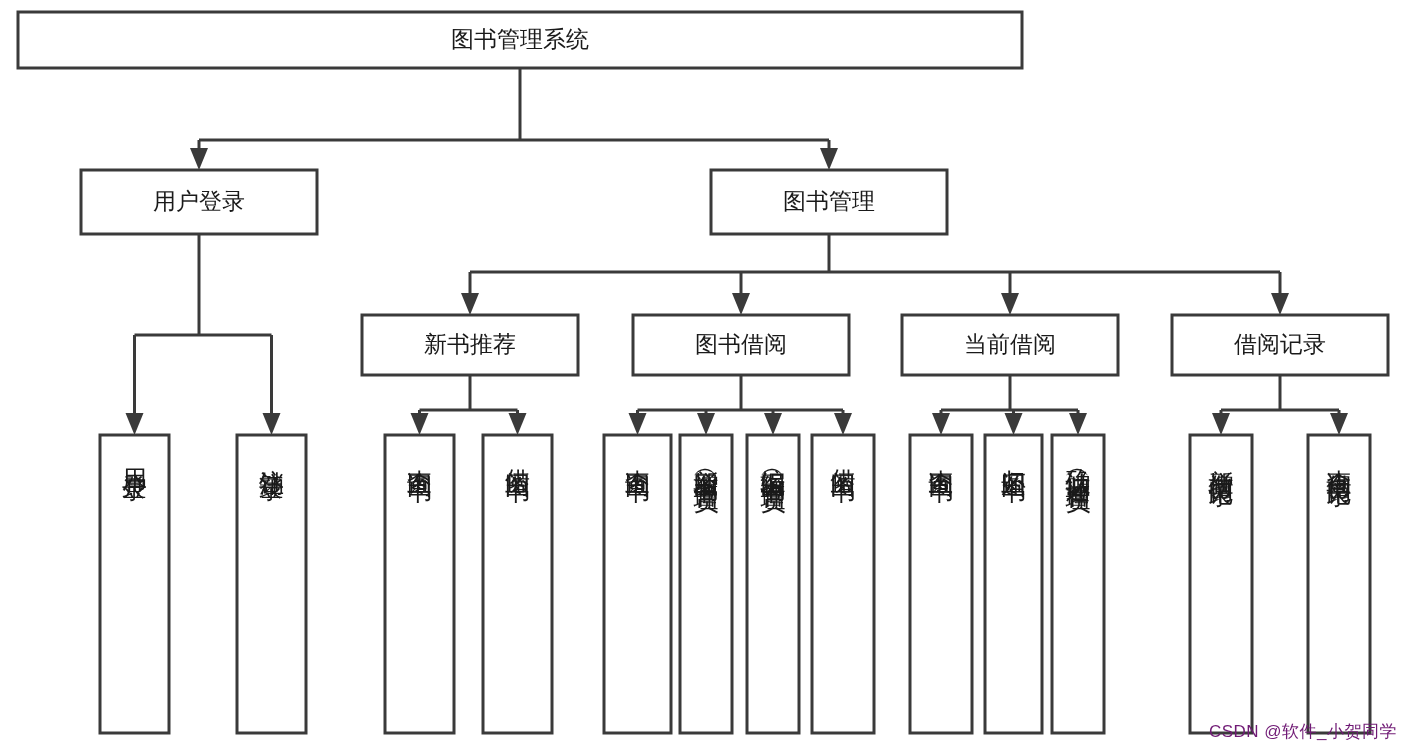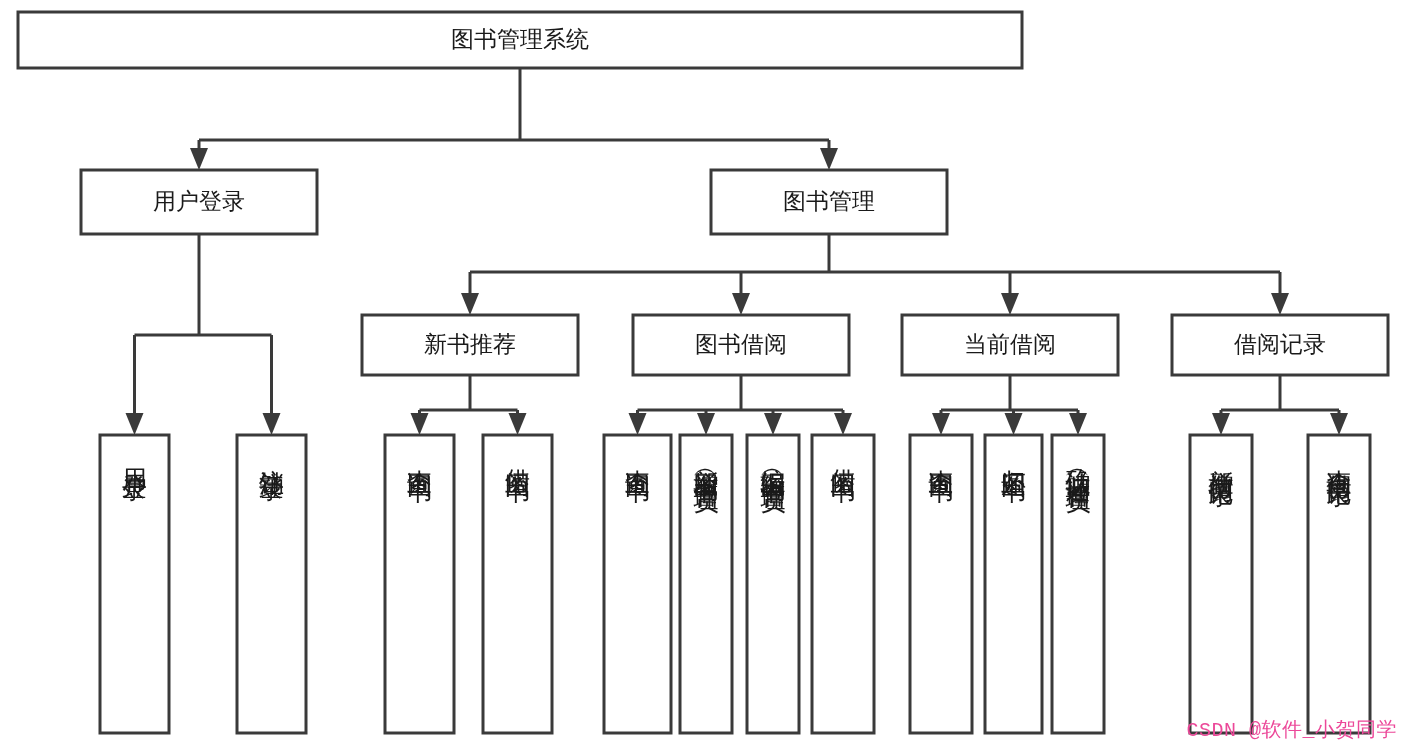--- a/index.html
+++ b/index.html
@@ -55,23 +55,23 @@
     display: flex;
     align-items: center;
     justify-content: flex-start;
     white-space: nowrap;
     pointer-events: none;
   }
   .watermark {
     position: absolute;
     right: 8px;
     bottom: 4px;
-    font-family: Liberation Mono, monospace;
-    font-size: 20px;
-    color: #ec4899;
+    font-family: Liberation Sans, sans-serif;
+    font-size: 17px;
+    color: #701a75;
     letter-spacing: 0.5px;
     white-space: nowrap;
   }
 </style>
 </head>
 <body>
 
 <div id="diagram-root">
   <svg id="diagram" viewBox="0 0 1405 747" width="1405" height="747" xmlns="http://www.w3.org/2000/svg">
     <g id="edges">

